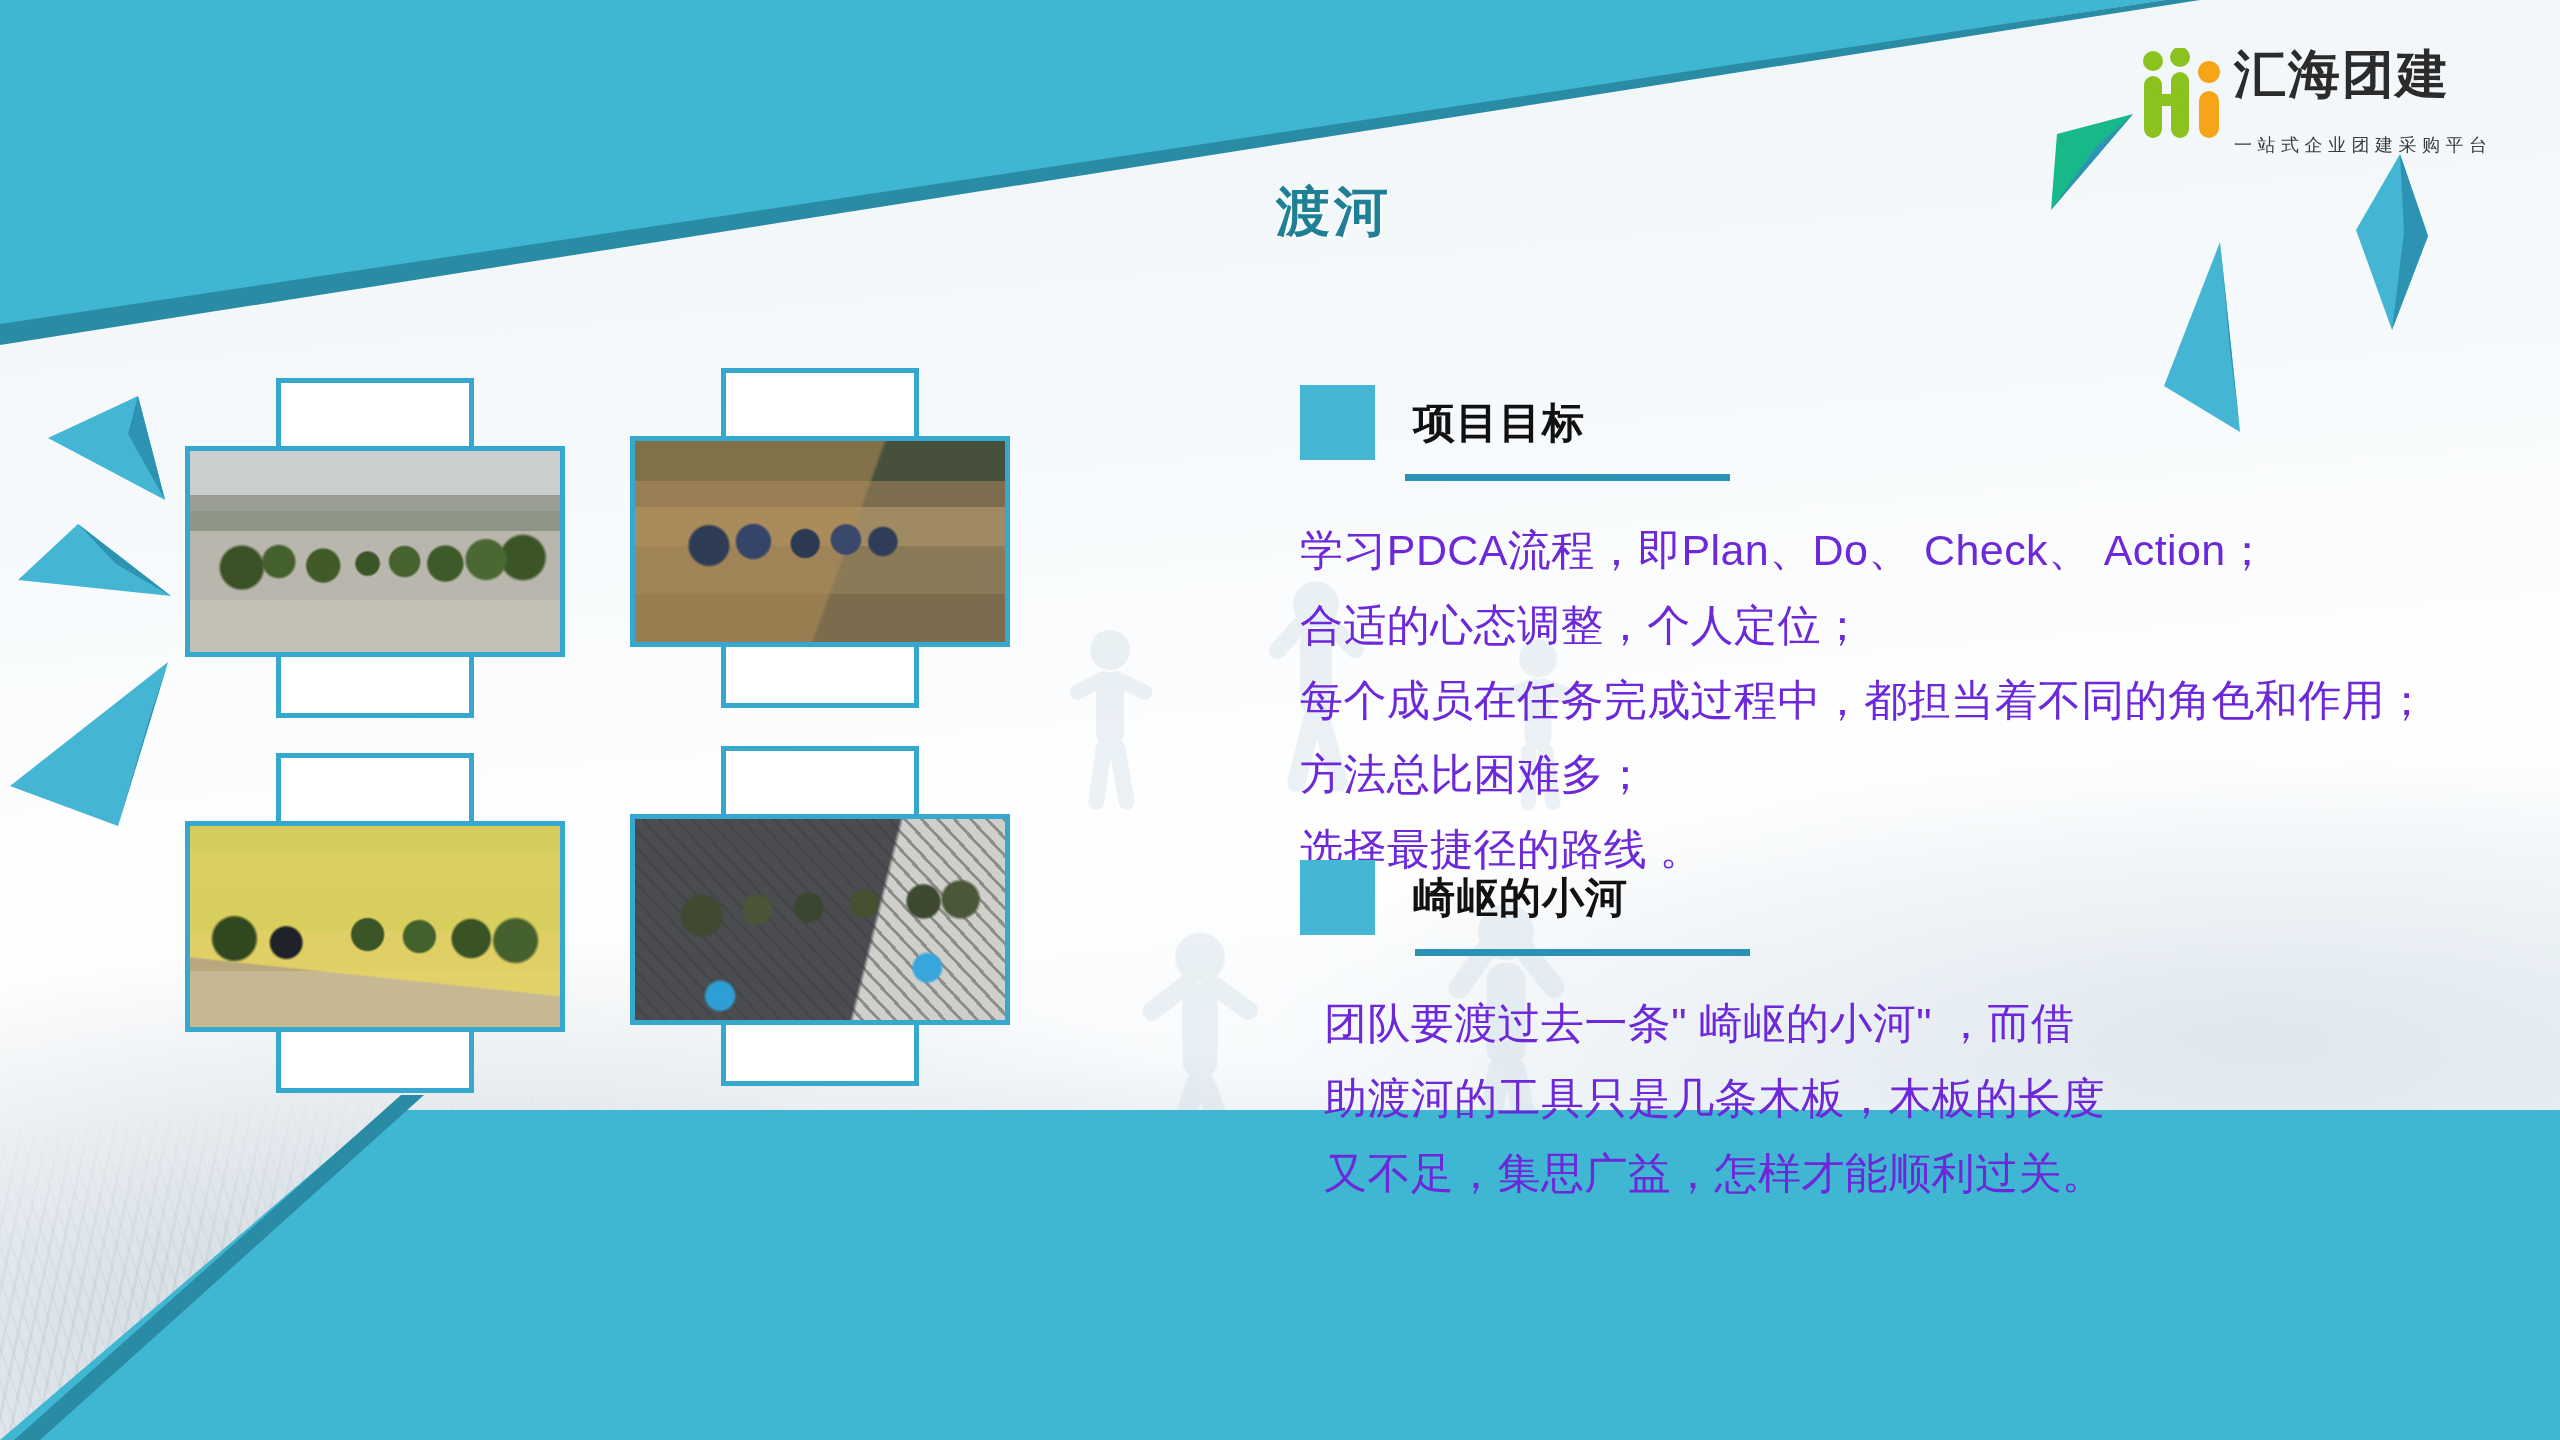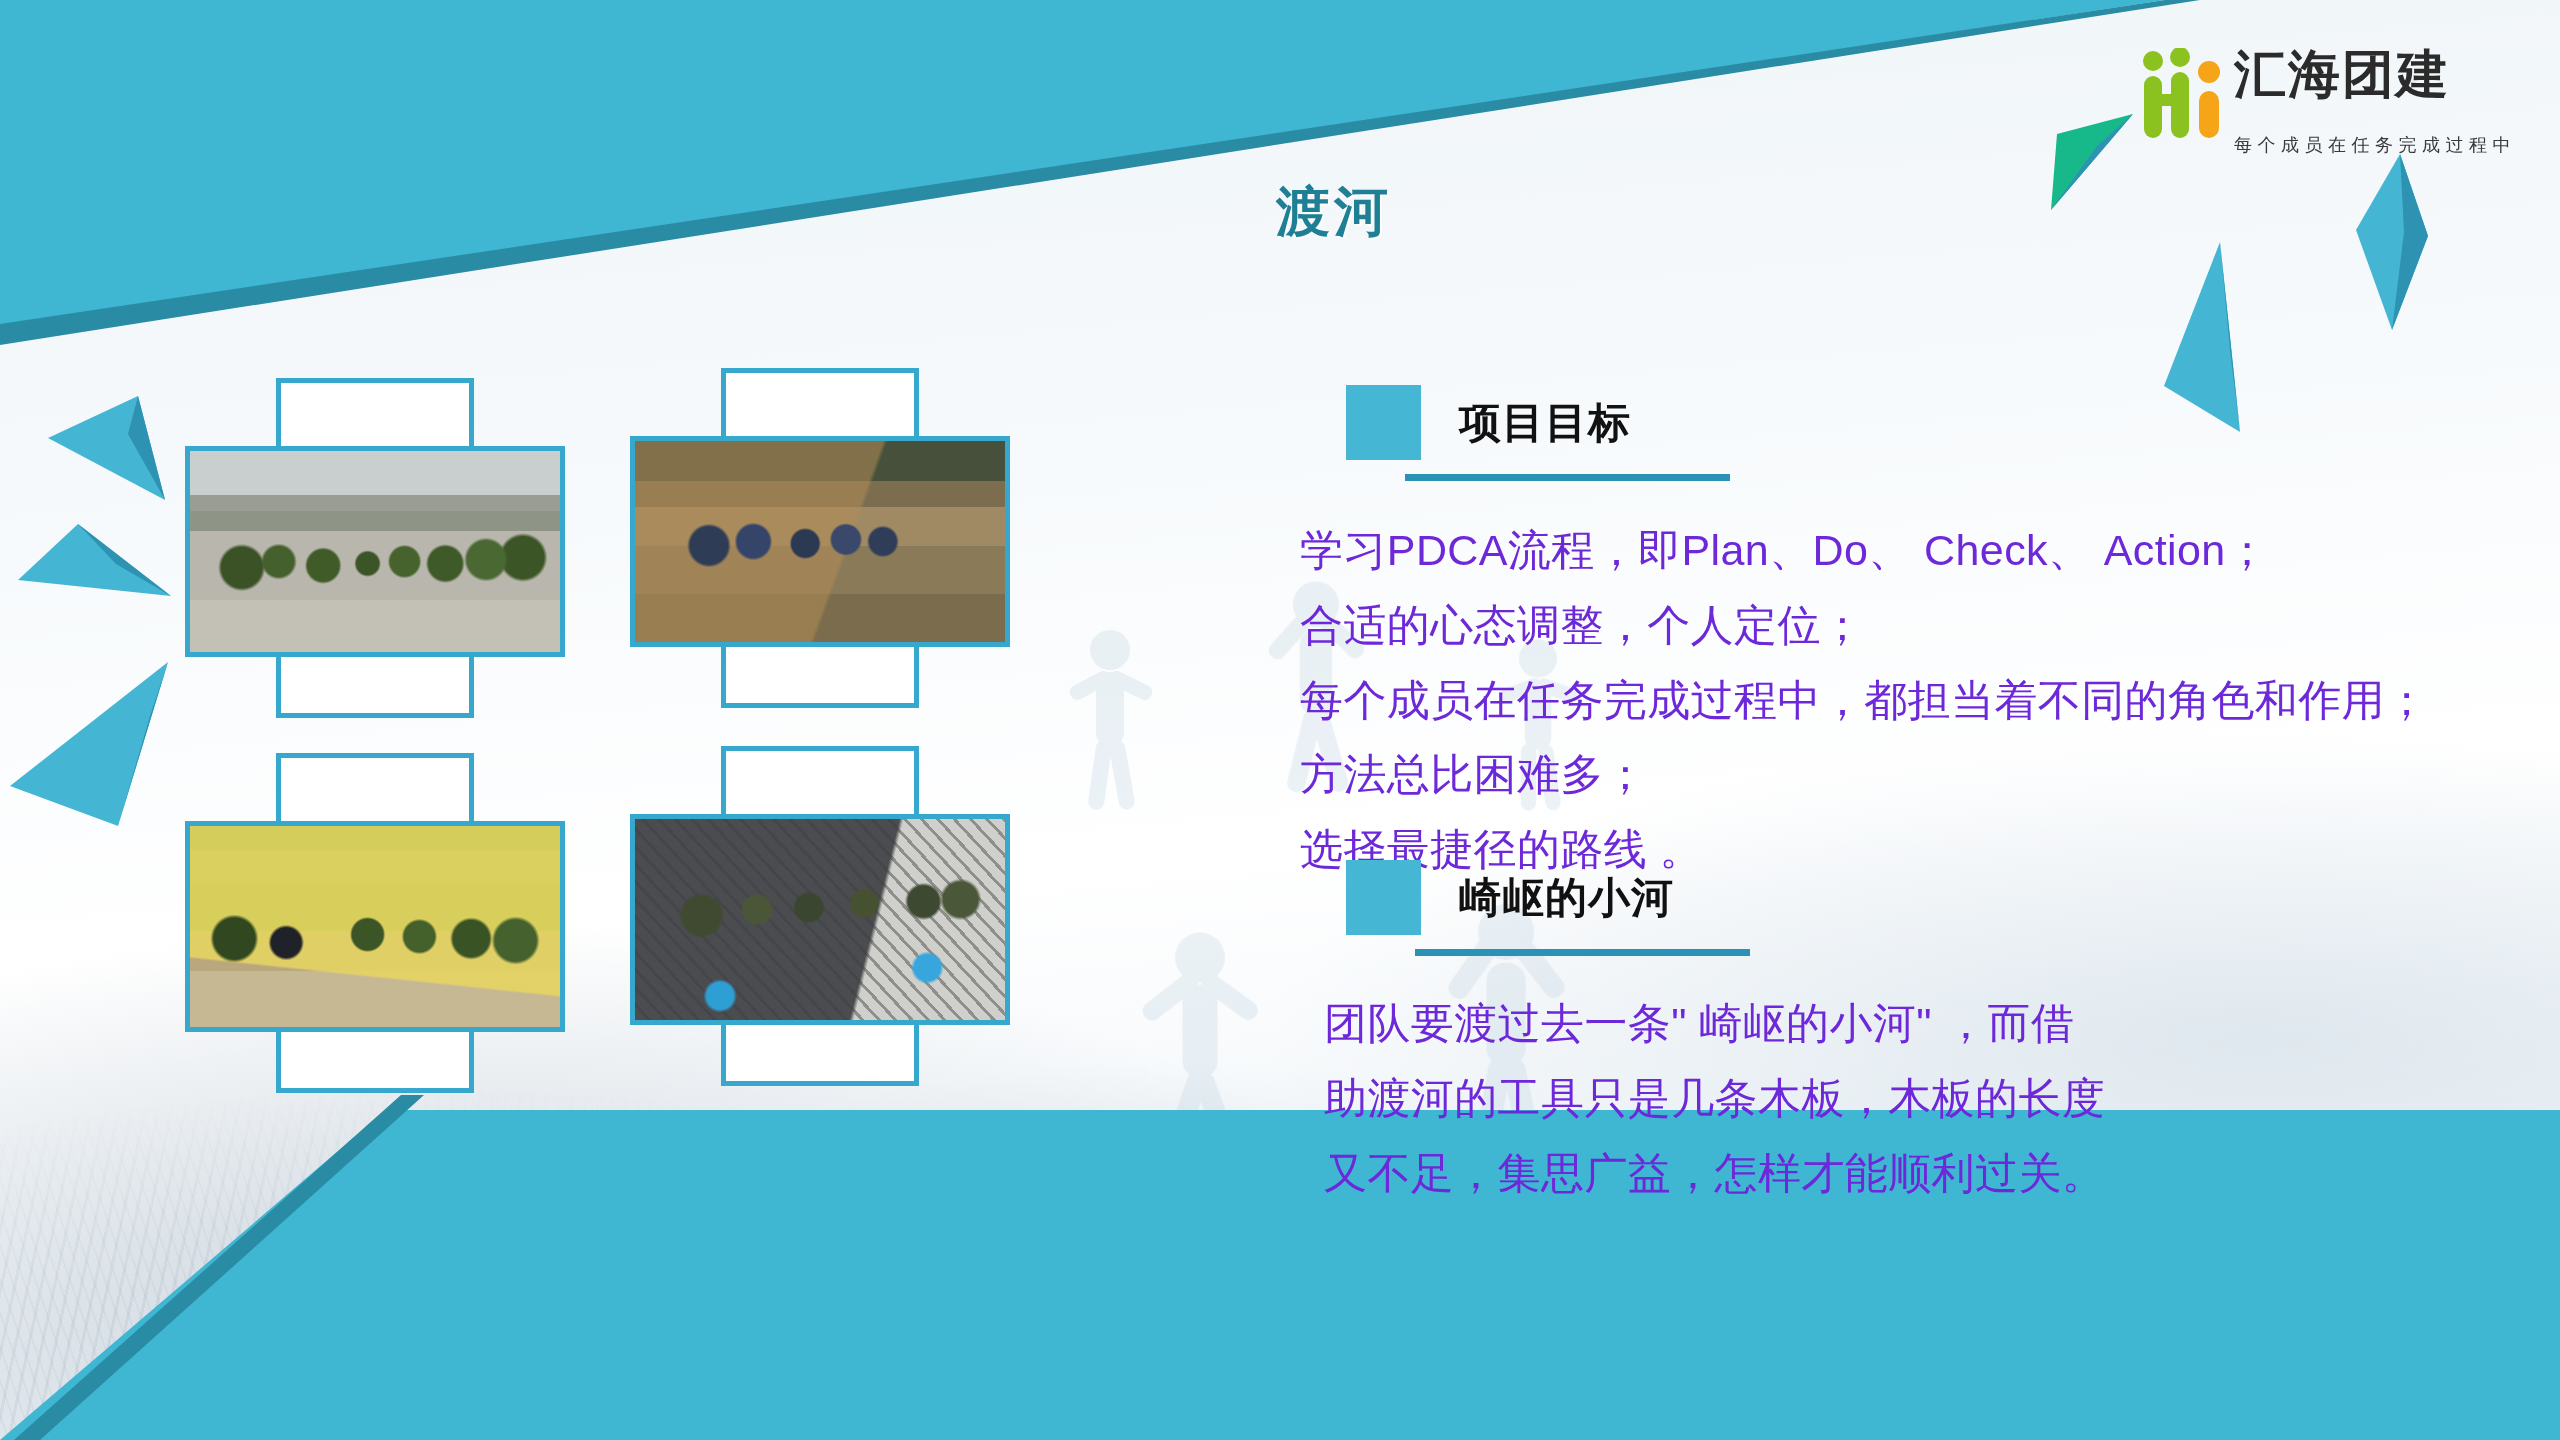--- a/index.html
+++ b/index.html
@@ -152,21 +152,21 @@
       radial-gradient(circle at 88% 40%, #4b5739 0 5%, rgba(0,0,0,0) 6%),
       radial-gradient(circle at 23% 88%, #2e9fd4 0 4%, rgba(0,0,0,0) 5%),
       radial-gradient(circle at 79% 74%, #36a6dc 0 4%, rgba(0,0,0,0) 5%),
       linear-gradient(104deg, rgba(60,62,66,.9) 22%, rgba(60,62,66,.9) 63%, rgba(0,0,0,0) 64%),
       repeating-linear-gradient(47deg, #cfcfcc 0 9px, #8e8e8a 9px 12px),
       linear-gradient(#9a9a96, #c2c2bd);
   }
 
   
   .section { position:absolute; }
-  .sec-head { display:flex; align-items:center;margin-left:46px; }
+  .sec-head { display:flex; align-items:center; }
   .sec-square { width:75px; height:75px; background:#45b7d4; flex:0 0 auto; }
   .sec-title {
     font-size:42px; font-weight:bold; color:#111111;
     margin-left:38px; letter-spacing:1px;
   }
   .sec-rule {
     height:7px; background:#2a92b4;
     margin-top:14px;
   }
   .body-text {
@@ -267,21 +267,21 @@
       <circle cx="40" cy="9" r="10" fill="#8cc220"></circle>
       <rect x="31" y="24" width="18" height="66" rx="9" fill="#8cc220"></rect>
 
       <rect x="12" y="46" width="30" height="12" rx="6" fill="#8cc220"></rect>
 
       <circle cx="69" cy="24" r="11" fill="#f5a517"></circle>
       <rect x="59" y="43" width="20" height="47" rx="10" fill="#f5a517"></rect>
     </svg>
     <div class="logo-text">
       <div class="logo-word">汇海团建</div>
-      <div class="logo-tag">每个成员在任务完成过程中</div>
+      <div class="logo-tag">一站式企业团建采购平台</div>
     </div>
   </div>
 
   <div class="slide-title">渡河</div>
 
   <div class="collage">
 
     <div class="photo-cell" style="left:0px;top:0px;width:380px;height:340px;">
       <div class="cross cross-v"></div>
       <div class="cross cross-h"></div>

